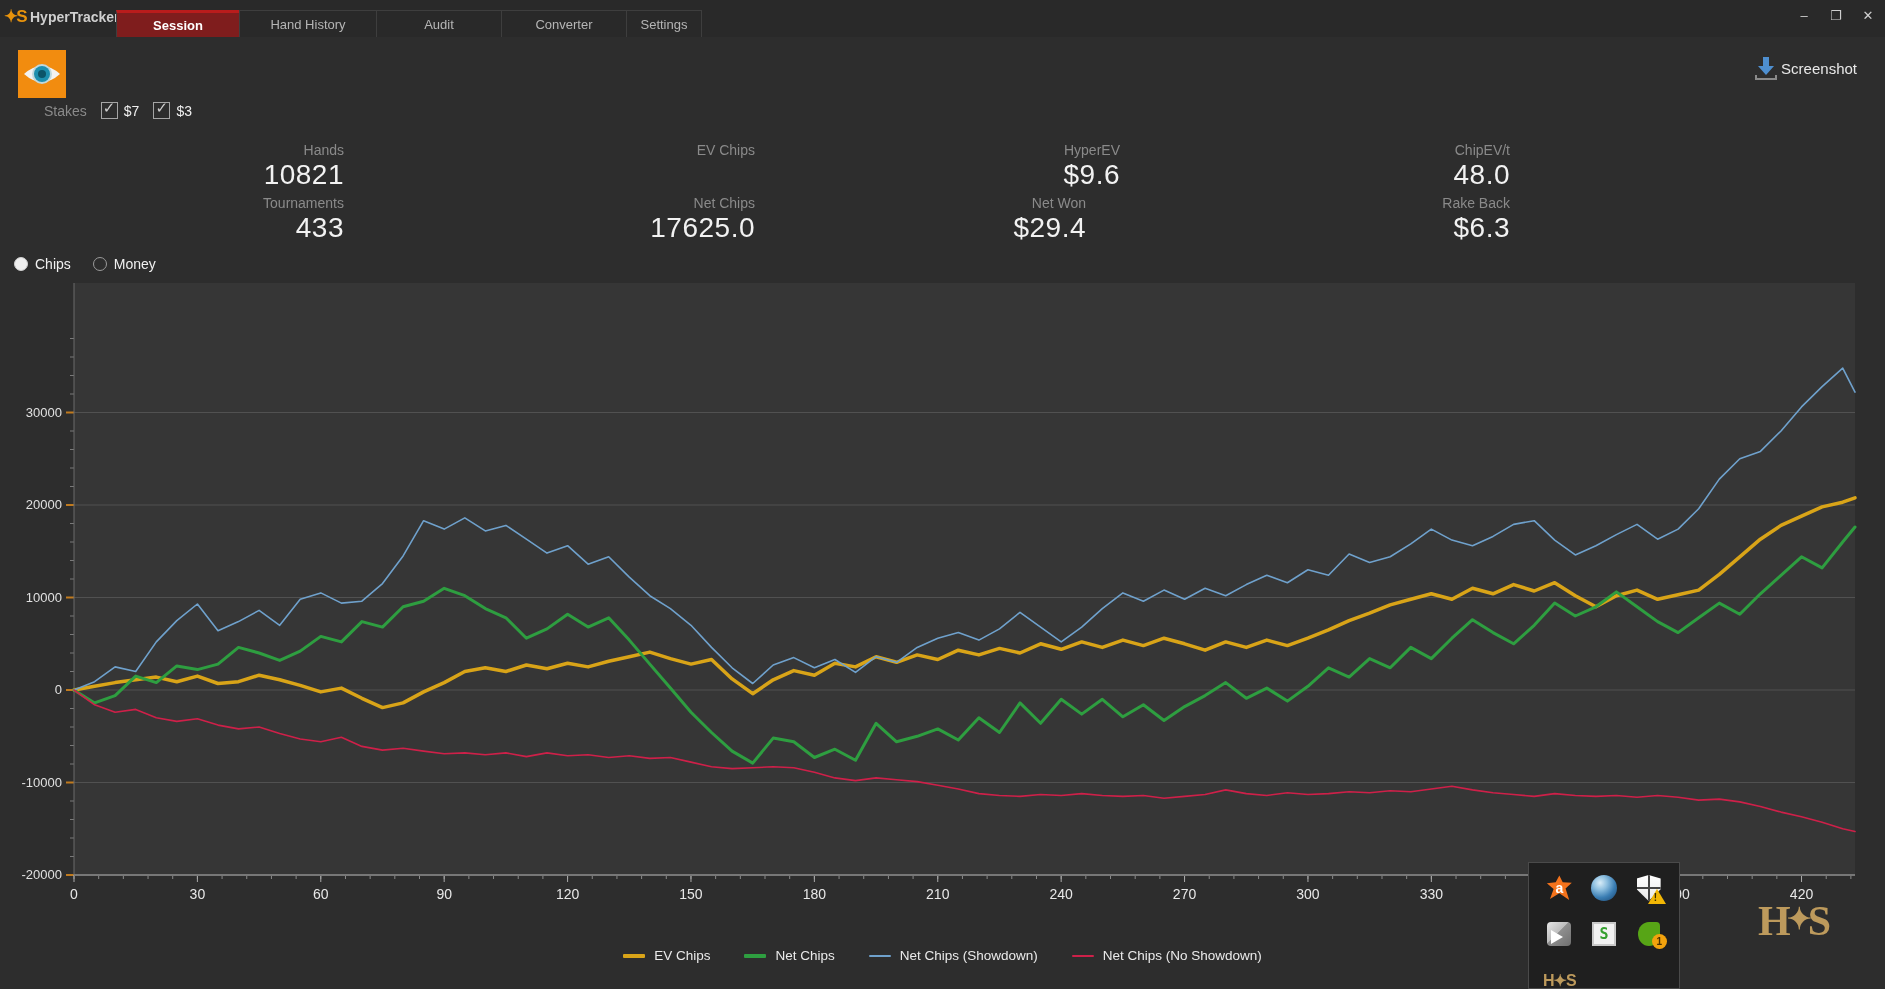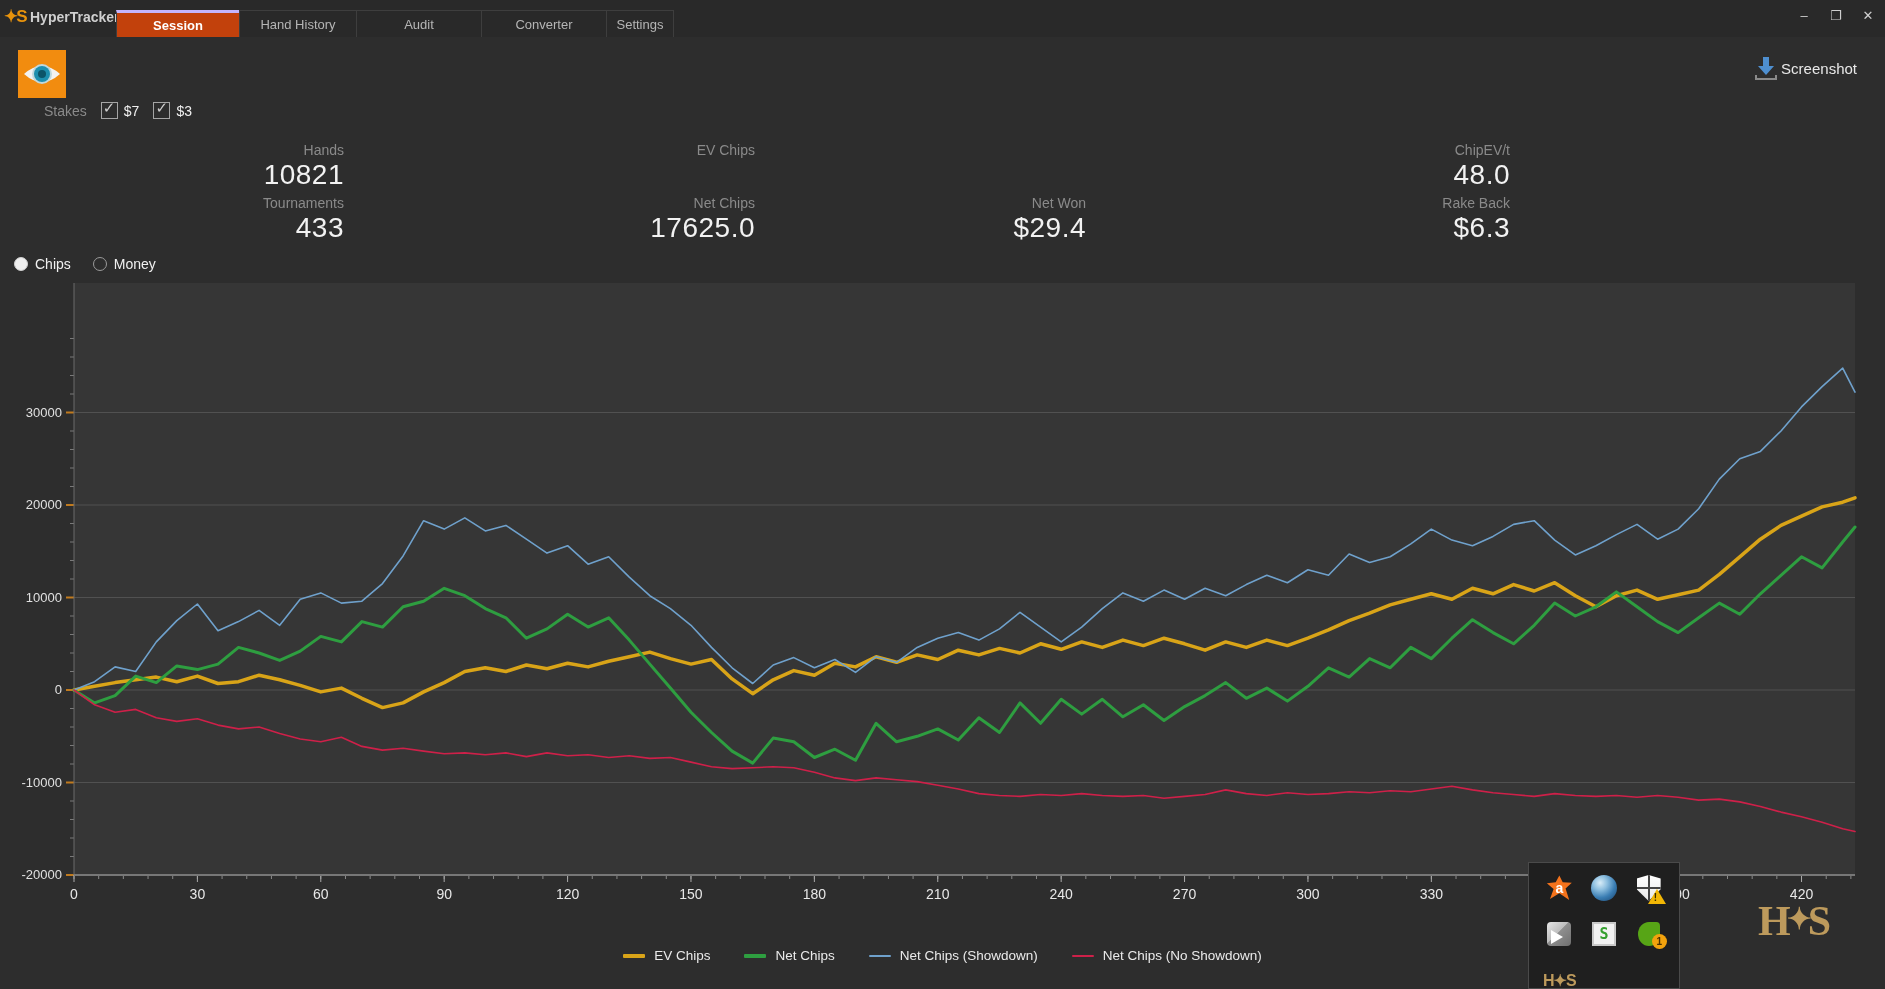--- a/index.html
+++ b/index.html
@@ -5,21 +5,21 @@
   html,body{margin:0;padding:0;background:#1a1a1a;}
   .window{position:relative;width:1885px;height:989px;background:#2d2d2d;overflow:hidden;
           font-family:"Liberation Sans",sans-serif;color:#e6e6e6;}
   
   .titlebar{position:absolute;left:0;top:0;width:100%;height:37px;background:#292929;}
   .app-logo{position:absolute;left:4px;top:6px;font-size:17px;font-weight:700;color:#e8930c;letter-spacing:-2px;}
   .app-title{position:absolute;left:30px;top:9px;font-size:14px;font-weight:700;color:#cfcfcf;}
   .tabs{position:absolute;left:117px;top:10px;display:flex;height:27px;}
   .tab{box-sizing:border-box;height:27px;border:1px solid #3e3e3e;border-bottom:none;margin-left:-1px;
        display:flex;align-items:center;justify-content:center;font-size:13px;color:#b5b5b5;cursor:default;}
-  .tab.active{border-top:3px solid #c4b5fd;color:#ffffff;font-weight:700;background:#c2410c;}
+  .tab.active{border-top:3px solid #b91c1c;color:#ffffff;font-weight:700;background:#7f1d1d;}
   .win-controls{position:absolute;right:6px;top:0;height:30px;display:flex;align-items:center;gap:10px;}
   .win-btn{width:22px;height:22px;display:flex;align-items:center;justify-content:center;
            color:#cfcfcf;font-size:13px;}
   
   .eye-tile{position:absolute;left:18px;top:50px;width:48px;height:48px;}
   .screenshot-btn{position:absolute;right:28px;top:55px;display:flex;align-items:center;gap:2px;font-size:15px;color:#e8e8e8;}
   
   .stakes-row{position:absolute;left:12px;top:102px;display:flex;align-items:center;gap:14px;font-size:14px;}
   .stakes-label{color:#8a8a8a;margin-left:32px;}
   .chk{display:flex;align-items:center;gap:6px;color:#efefef;}
@@ -86,24 +86,24 @@
     <div class="app-logo">✦S</div>
     <div class="app-title">HyperTracker</div>
     <div class="win-controls">
       <div class="win-btn">–</div>
       <div class="win-btn">❐</div>
       <div class="win-btn">✕</div>
     </div>
   </div>
   <div class="tabs">
     <div class="tab active" style="width:124px">Session</div>
-    <div class="tab" style="width:118px">Hand History</div>
+    <div class="tab" style="width:138px">Hand History</div>
     <div class="tab" style="width:126px">Audit</div>
     <div class="tab" style="width:126px">Converter</div>
-    <div class="tab" style="width:68px">Settings</div>
+    <div class="tab" style="width:76px">Settings</div>
   </div>
 
   <div class="eye-tile">
     <svg width="48" height="48" viewBox="0 0 48 48">
       <rect x="0" y="0" width="48" height="48" fill="#f28c0f"></rect>
       <path d="M6 24 Q24 8 42 24 Q24 40 6 24 Z" fill="#f3f3f3"></path>
       <circle cx="24" cy="24" r="10" fill="#bfd8dd"></circle>
       <circle cx="24" cy="24" r="8" fill="#1d8fae"></circle>
       <circle cx="24" cy="24" r="4" fill="#0c5468"></circle>
     </svg>
@@ -142,20 +142,24 @@
   <div class="stat" style="left:14px;top:195px">
     <div class="lbl">Tournaments</div>
       <div class="val">433</div>
   </div>
   <div class="stat" style="left:425px;top:142px">
     <div class="lbl">EV Chips</div>
   </div>
   <div class="stat" style="left:425px;top:195px">
     <div class="lbl">Net Chips</div>
       <div class="val">17625.0</div>
+  </div>
+  <div class="stat" style="left:790px;top:142px">
+    <div class="lbl">HyperEV</div>
+      <div class="val">$9.6</div>
   </div>
   <div class="stat" style="left:756px;top:195px">
     <div class="lbl">Net Won</div>
       <div class="val">$29.4</div>
   </div>
   <div class="stat" style="left:1180px;top:142px">
     <div class="lbl">ChipEV/t</div>
       <div class="val">48.0</div>
   </div>
   <div class="stat" style="left:1180px;top:195px">

